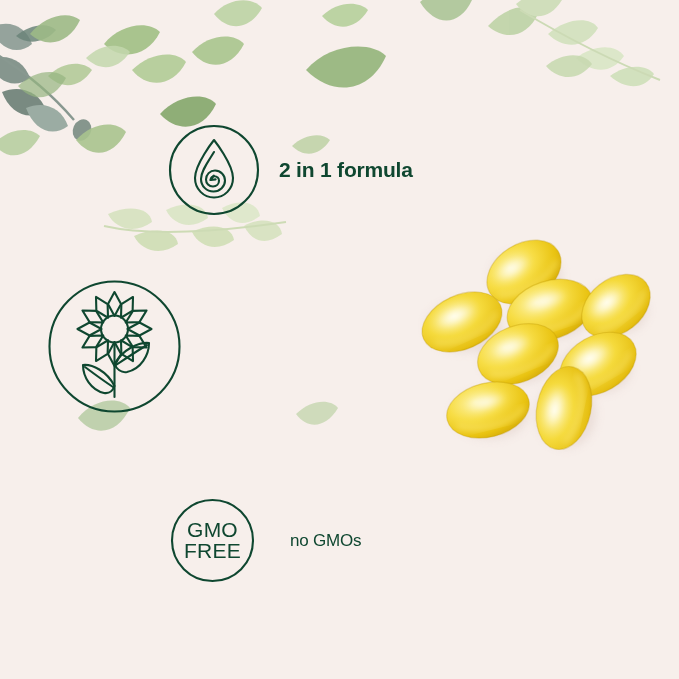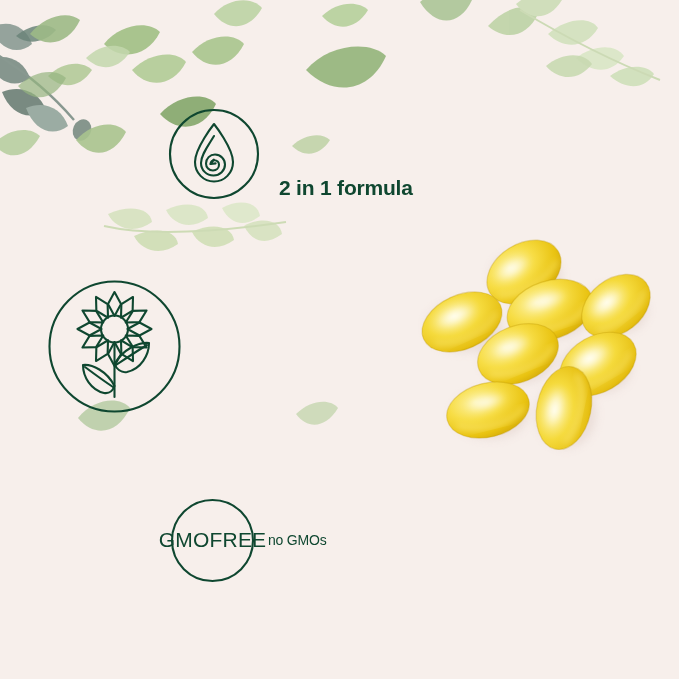--- a/index.html
+++ b/index.html
@@ -20,32 +20,32 @@
   .feature{position:absolute;display:flex;align-items:center;}
   .badge{position:relative;flex:0 0 auto;}
   .badge svg{display:block;}
   .label{
     color:#0f4730;
     font-weight:bold;
     letter-spacing:-0.2px;
     white-space:pre-line;
   }
 
-  #row-formula{left:168px;top:108px;align-items:flex-end;}
+  #row-formula{left:168px;top:124px;}
   #row-formula .label{font-size:21px;margin-left:19px;line-height:1.15;}
 
   #row-absorb{left:47px;top:279px;}
   #row-absorb .label{font-size:22.5px;margin-left:18px;line-height:1.22;}
 
   #row-gmo{left:170px;top:498px;}
-  #row-gmo .label{font-size:14px;font-weight:normal;margin-left:13px;line-height:1.15;}
+  #row-gmo .label{font-size:17px;font-weight:normal;margin-left:35px;line-height:1.15;}
 
   .gmo-text{
     position:absolute;left:0;top:0;width:100%;height:100%;
-    display:flex;flex-direction:row;align-items:center;justify-content:center;
+    display:flex;flex-direction:column;align-items:center;justify-content:center;
     color:#0f4730;font-size:21px;line-height:0.99;letter-spacing:0.2px;
     font-weight:500;
   }
 </style>
 </head>
 <body>
 
 <div id="stage">
 
   <svg id="foliage" viewBox="0 0 679 679">

